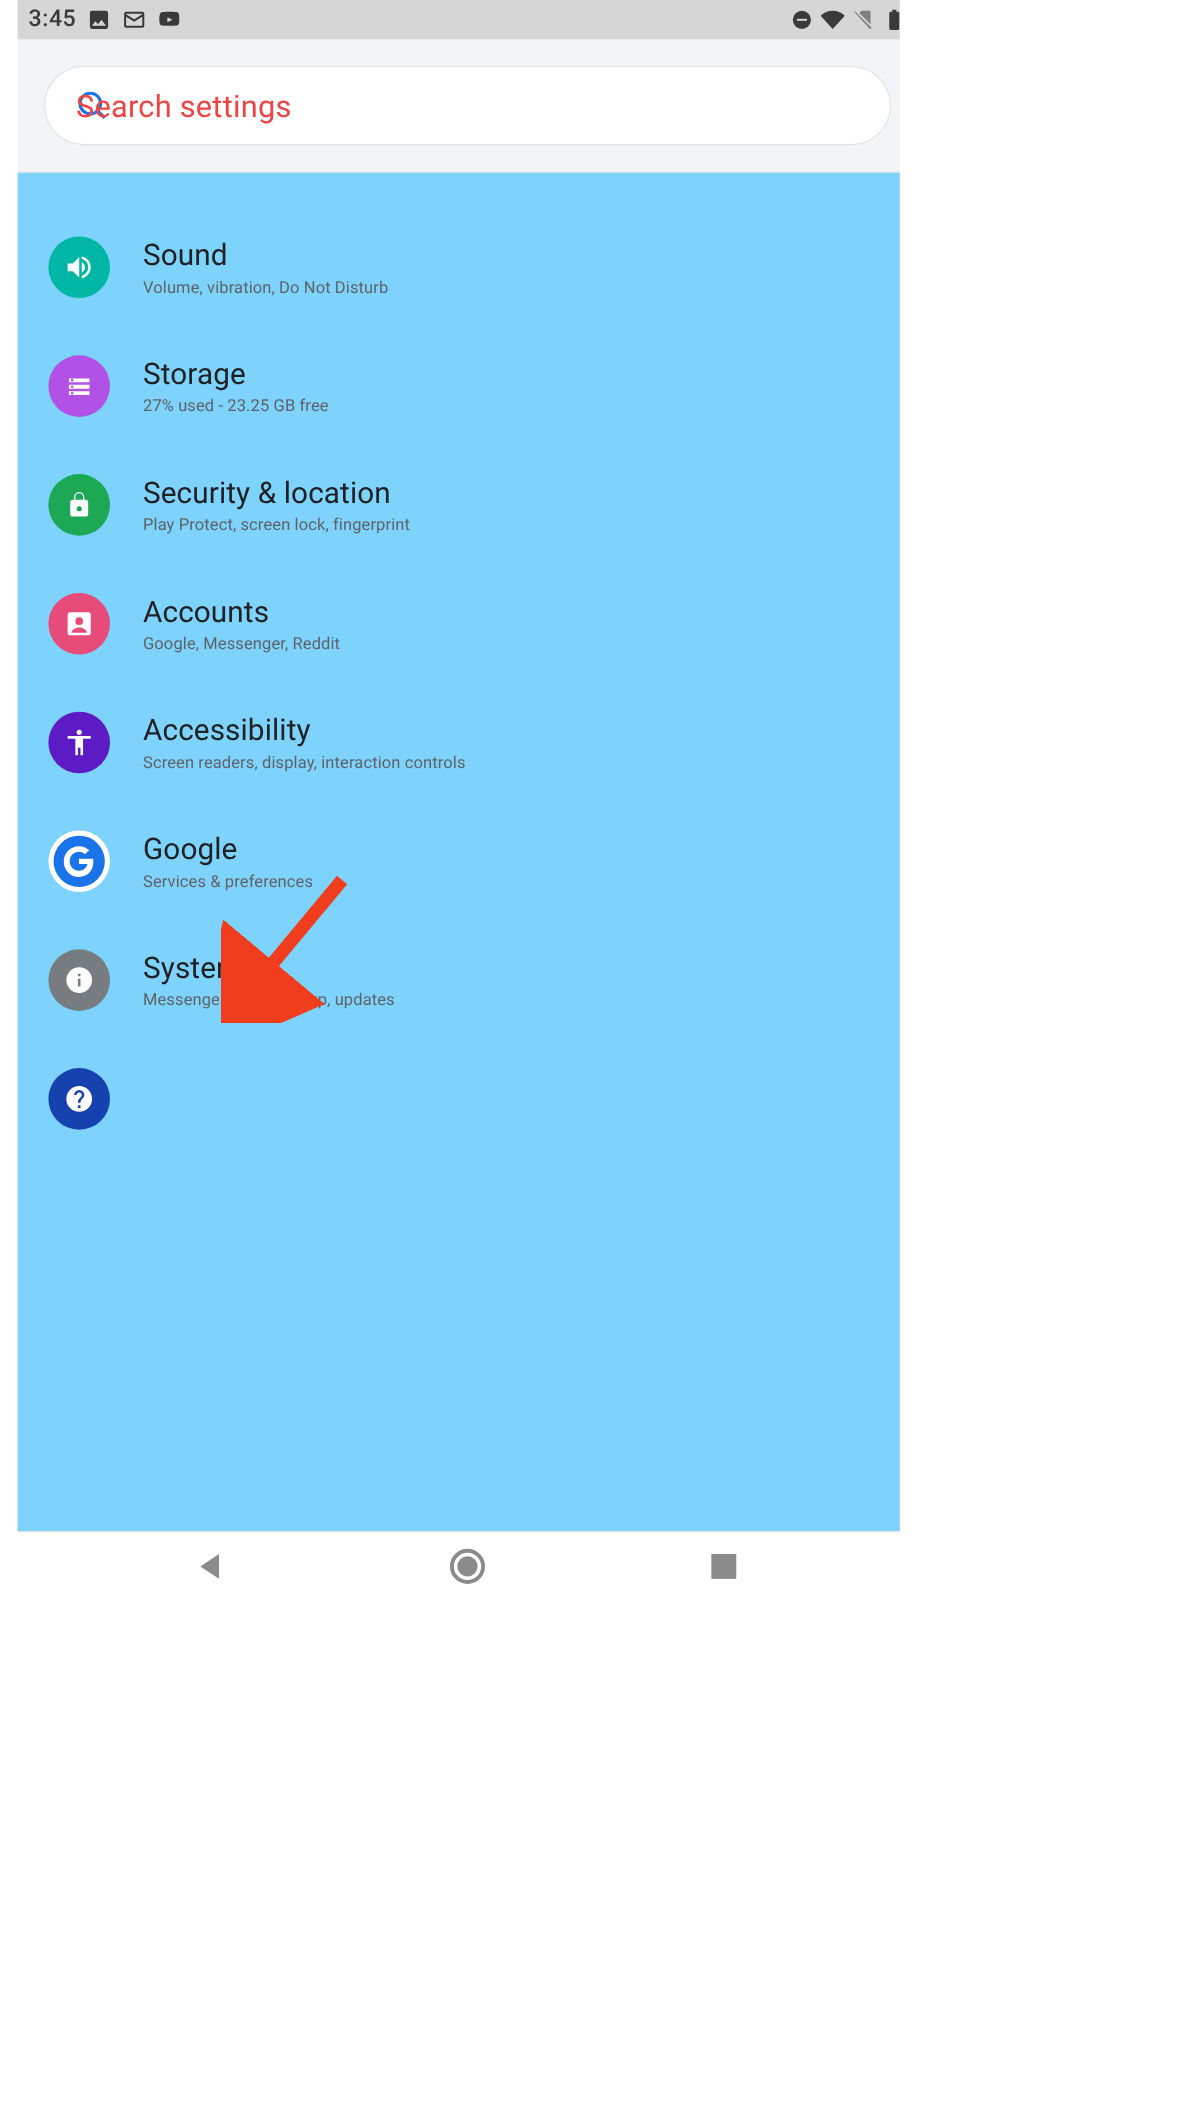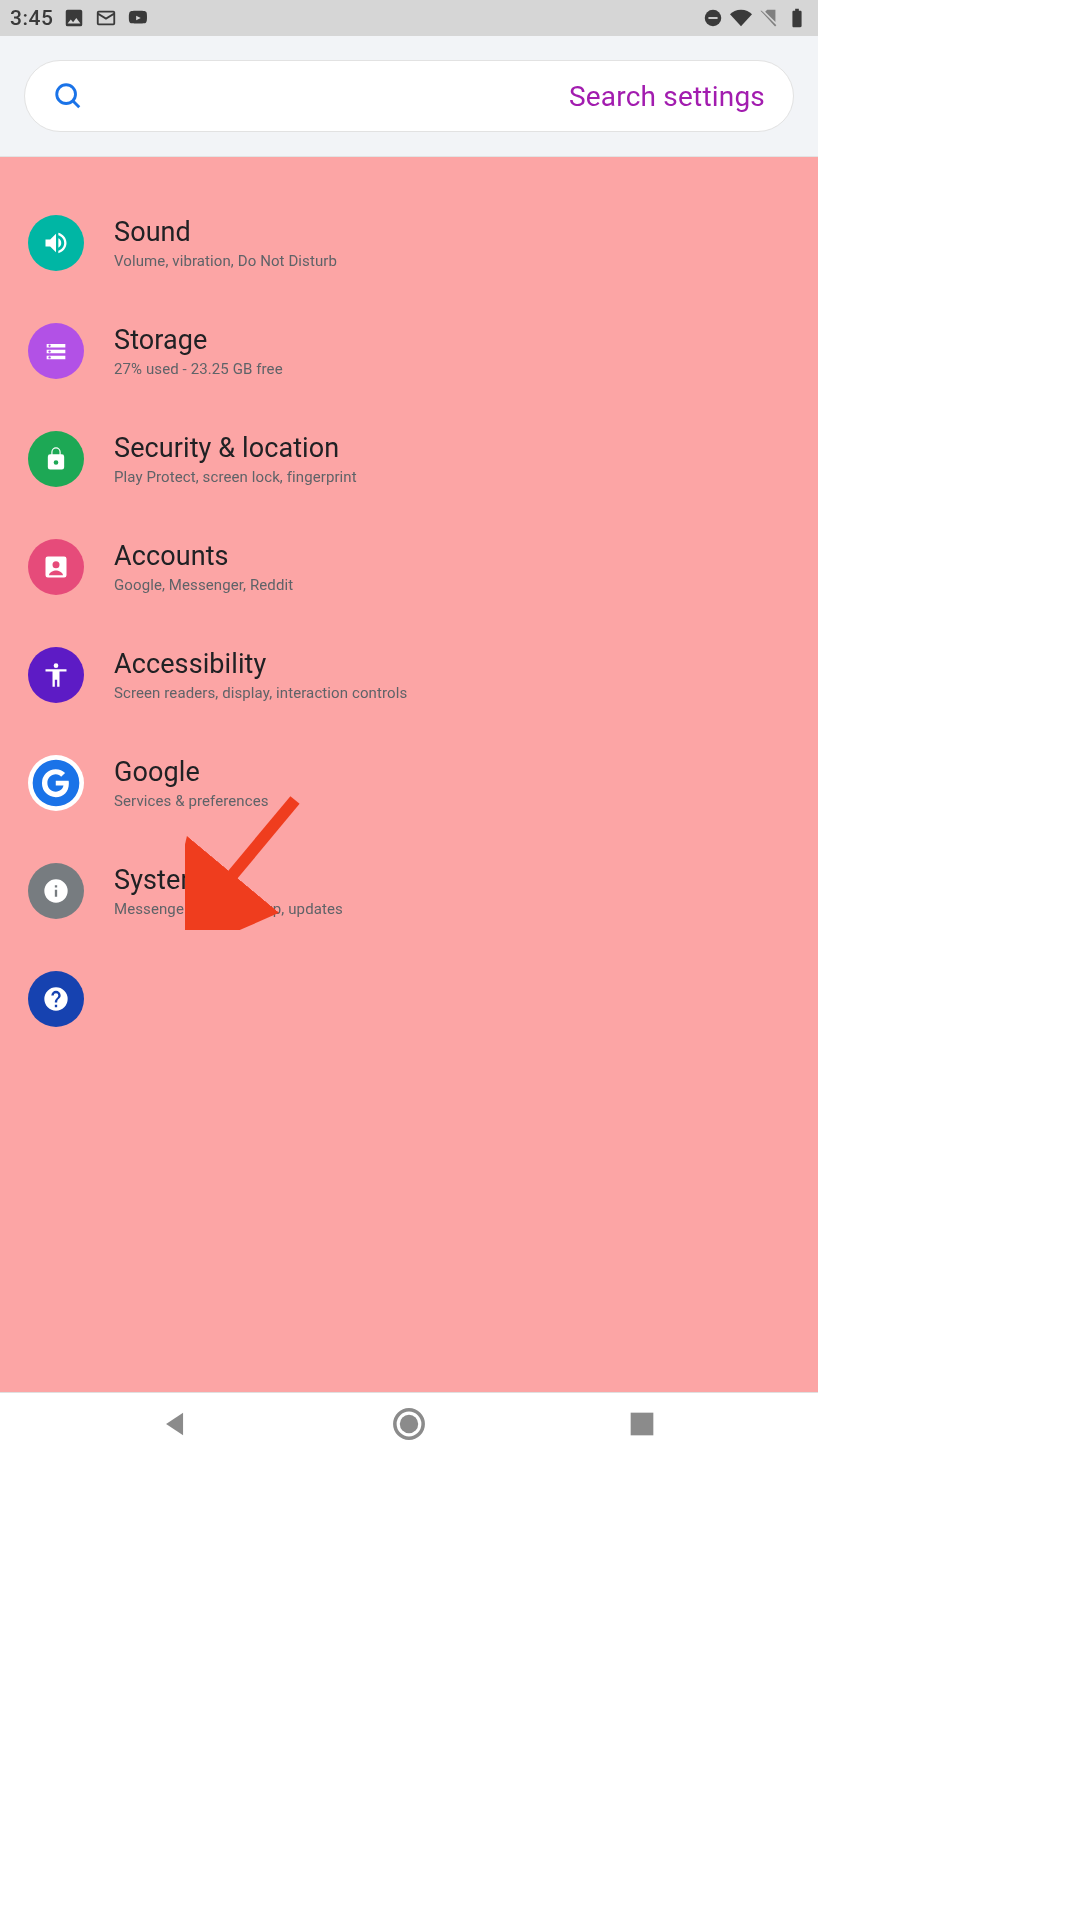--- a/index.html
+++ b/index.html
@@ -32,30 +32,30 @@
       background: #fff;
       border: 1px solid #e2e2e2;
       display: flex;
       align-items: center;
       padding: 0 28px;
       box-shadow: 0 0 0 0 rgba(0,0,0,0);
     }
     .search-pill .mag { width: 30px; height: 30px; flex: 0 0 auto; }
     .search-pill .txt {
       flex: 1;
-      text-align: right;
+      text-align: left;
       font-size: 28px;
-      color: #a21caf;
+      color: #ef4444;
       letter-spacing: .2px;
       margin-left: -30px;
     }
 
     
     .settings-list {
-      background: #fca5a5;
+      background: #7dd3fc;
       padding-top: 32px;
       height: calc(100% - 36px - 121px - 62px);
       overflow: hidden;
     }
     .settings-item {
       display: flex;
       align-items: center;
       padding: 20px 28px;
       gap: 30px;
       min-height: 108px;
@@ -86,21 +86,21 @@
     
     .arrow {
       position: absolute;
       left: 185px;
       top: 790px;
       width: 140px;
       height: 140px;
       pointer-events: none;
     }
 
-    .screen-root { position: relative; width: 100%; height: 100%; }
+    .screen-root { position: relative; width: 100%; height: 100%; margin-left: 16px; }
 
     
     .nav-bar {
       position: absolute;
       bottom: 0; left: 0; right: 0;
       height: 62px;
       background: #fff;
       border-top: 1px solid #e0e0e0;
       display: flex;
       align-items: center;

